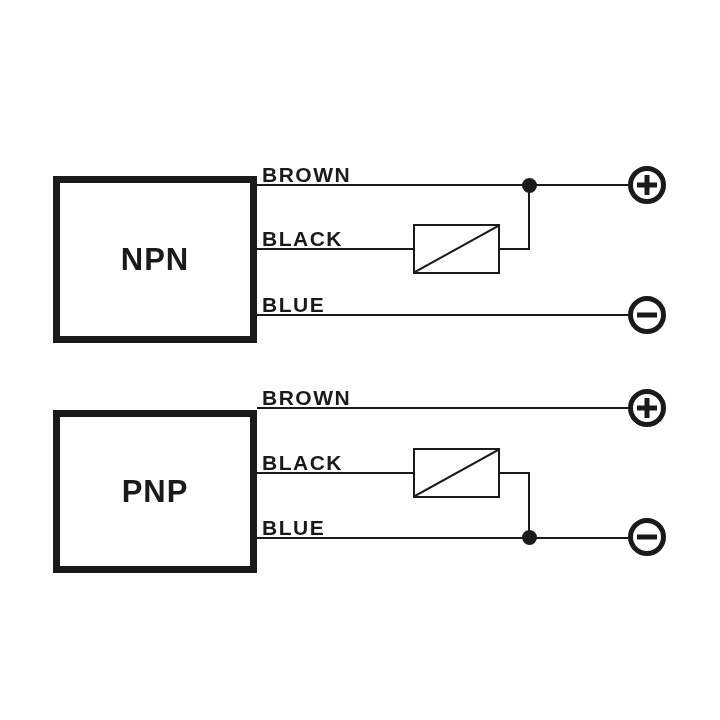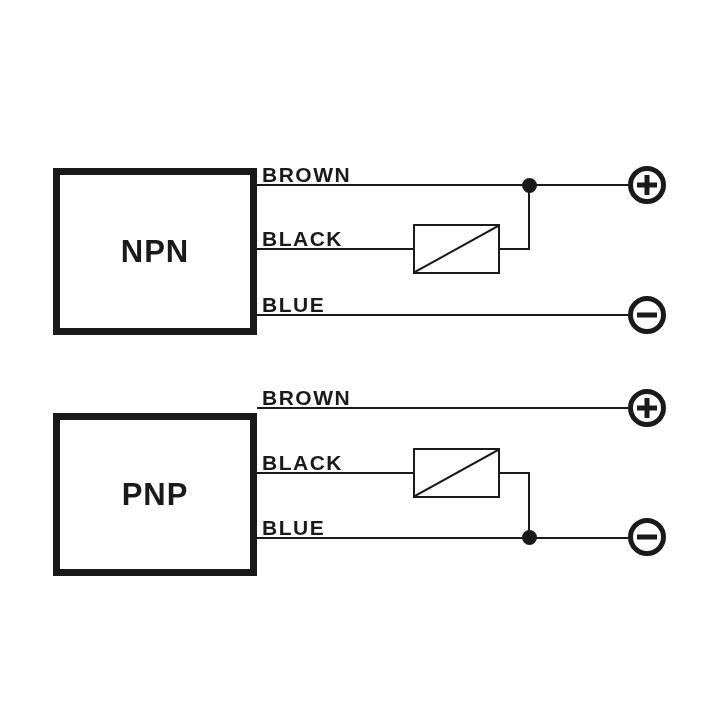--- a/index.html
+++ b/index.html
@@ -13,21 +13,21 @@
     background:var(--bg);
     font-family:"Liberation Sans", sans-serif;
     color:var(--ink);
     overflow:hidden;
   }
   .sensor-box{
     position:absolute;
     box-sizing:border-box;
     border:7px solid var(--ink);
     background:var(--bg);
-    display:flex;align-items:center;justify-content:center;
+    display:flex;align-items:center;justify-content:center;margin-top:8px;
   }
   .box-label{
     font-size:31px;
     font-weight:bold;
     letter-spacing:1px;
     color:var(--ink);
   }
   .wire{position:absolute;height:2px;background:var(--ink);}
   .vwire{position:absolute;width:2px;background:var(--ink);}
   .wire-label{
@@ -102,21 +102,21 @@
   <div class="wire" style="left:257px;top:314px;width:371px;"></div>
 
   <div class="terminal" style="left:628px;top:166px;">
     <span class="bar-h"></span>
     <span class="bar-v"></span>
   </div>
   <div class="terminal" style="left:628px;top:296px;">
     <span class="bar-h"></span>
   </div>
 
-  <div class="sensor-box" style="left:53px;top:413px;width:204px;height:163px;">
+  <div class="sensor-box" style="left:53px;top:402px;width:204px;height:163px;">
     <span class="box-label">PNP</span>
   </div>
 
   <span class="wire-label" style="left:262px;top:390px;">BROWN</span>
   <div class="wire" style="left:257px;top:407px;width:371px;"></div>
 
   <span class="wire-label" style="left:262px;top:455px;">BLACK</span>
   <div class="wire" style="left:257px;top:472px;width:156px;"></div>
   <div class="load-box" style="left:413px;top:448px;">
     <svg width="83" height="46" viewBox="0 0 83 46">

